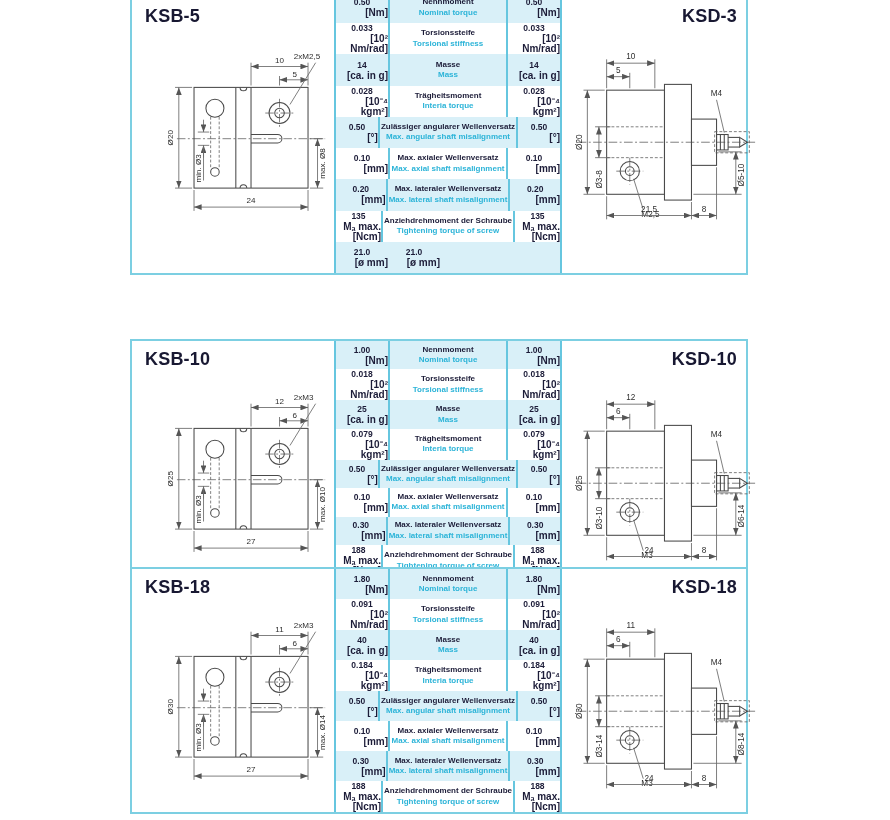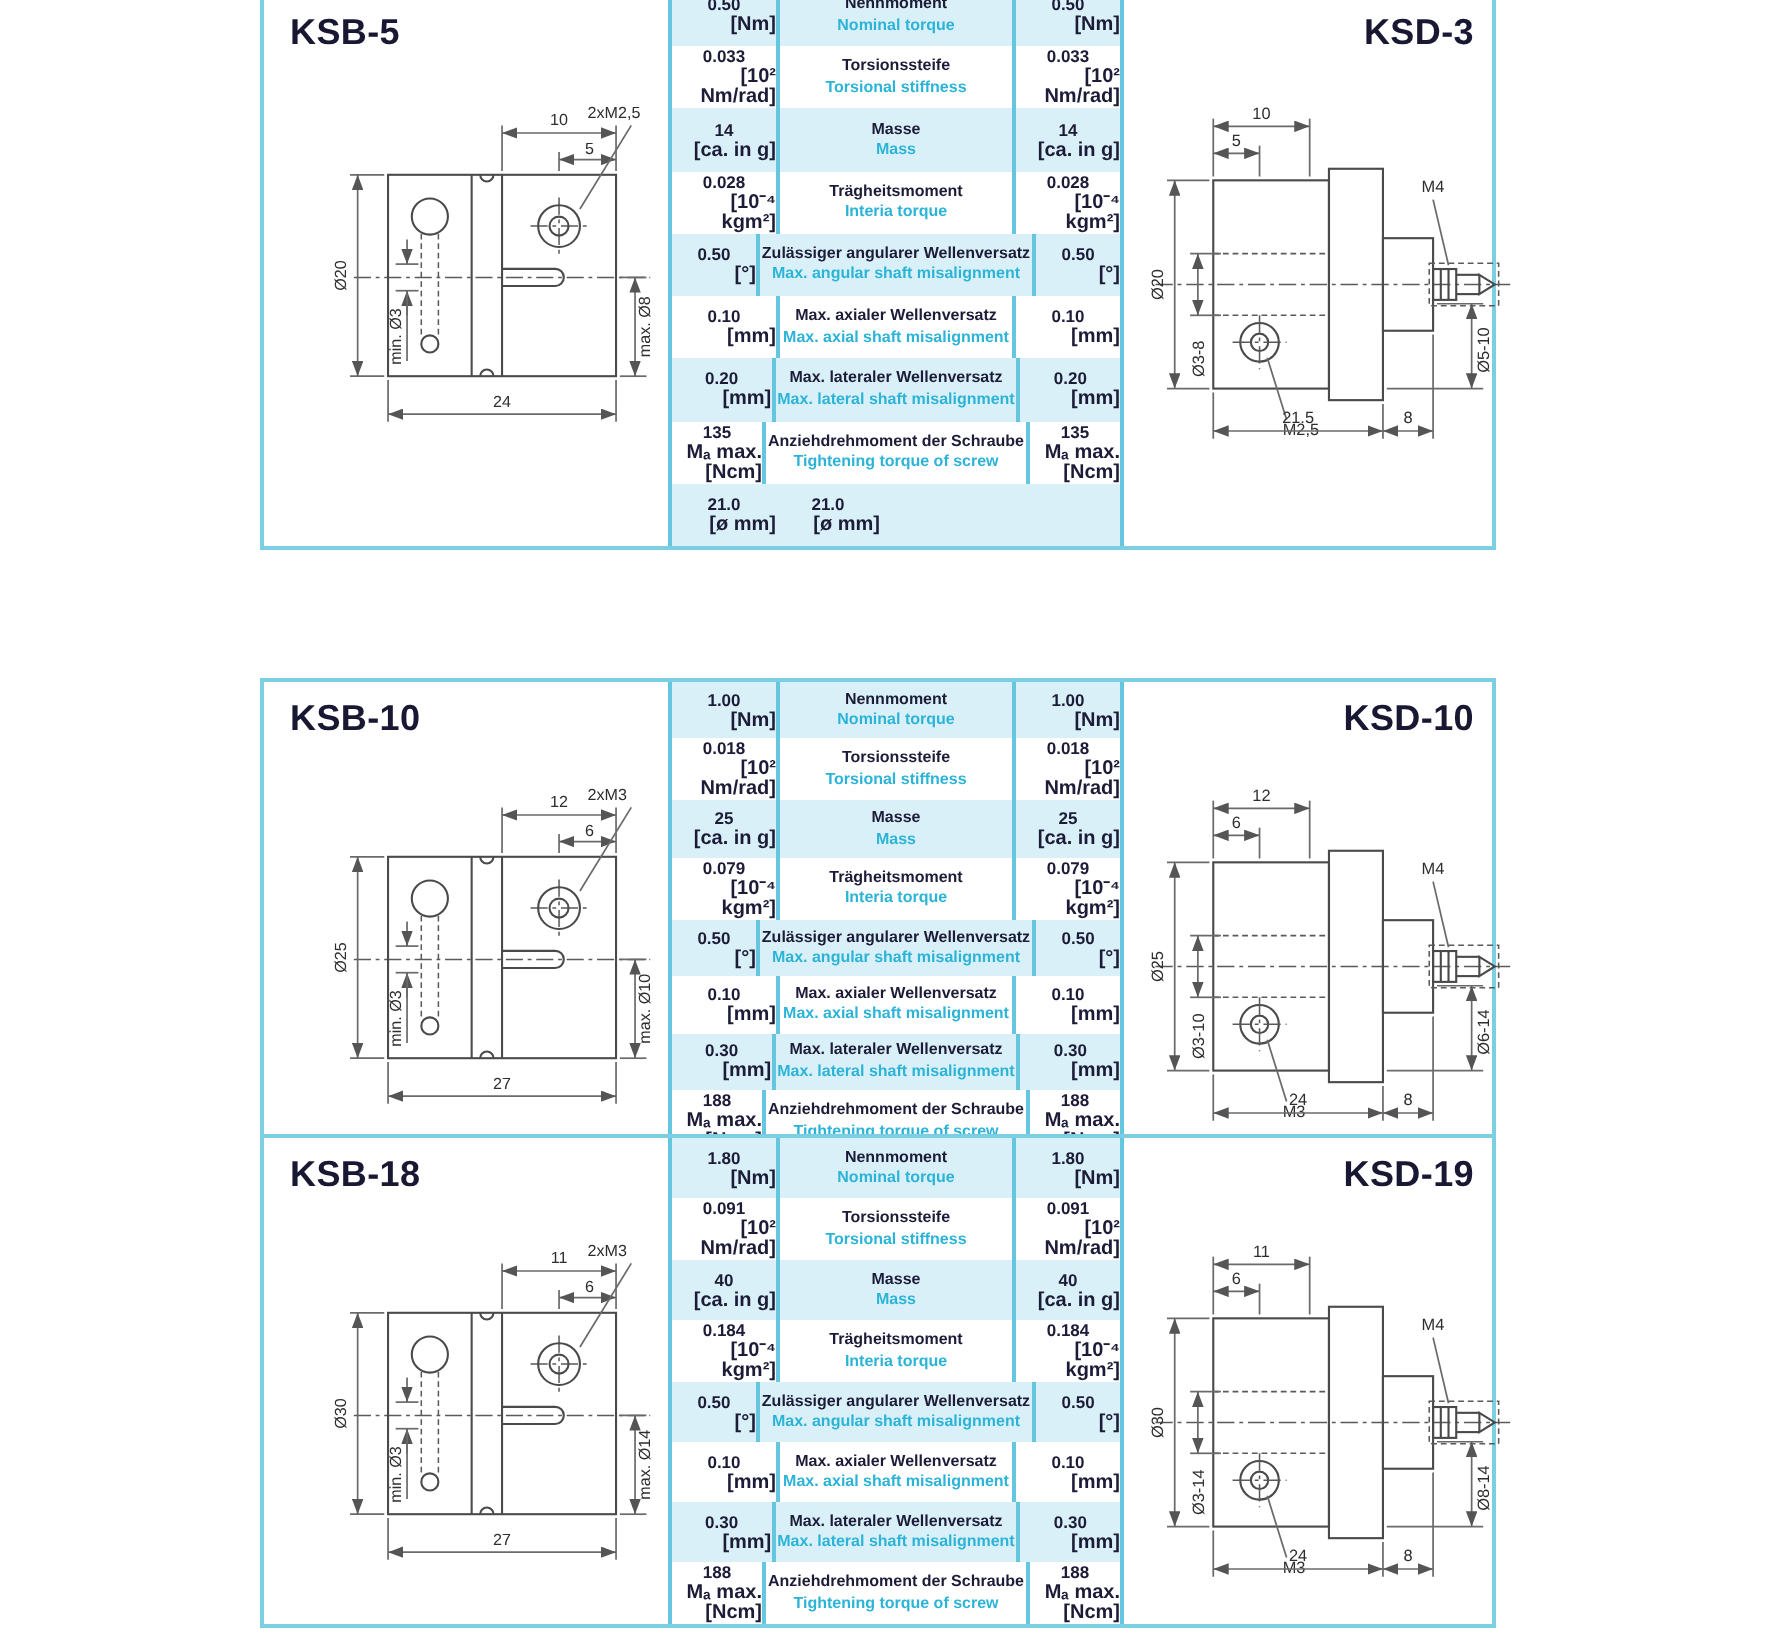--- a/index.html
+++ b/index.html
@@ -536,21 +536,21 @@
       <line x1="152" y1="136" x2="152" y2="190" class="dl"></line>
       <line x1="38" y1="186" x2="126" y2="186" class="dl" marker-start="url(#arr)" marker-end="url(#arr)"></line>
       <text x="82" y="182" text-anchor="middle">24</text>
       <line x1="126" y1="186" x2="152" y2="186" class="dl" marker-start="url(#arr)" marker-end="url(#arr)"></line>
       <text x="139" y="182" text-anchor="middle">8</text>
     </svg>
   </section>
 
   <section class="panel p2">
     <h2 class="ptitle left">KSB-18</h2>
-    <h2 class="ptitle right">KSD-19</h2>
+    <h2 class="ptitle right">KSD-18</h2>
 
     <svg class="draw ksb" viewBox="0 0 185 200">
 
       <line x1="24" y1="106" x2="180" y2="106" class="cl"></line>
       <line x1="132" y1="64" x2="132" y2="94" class="cl"></line>
       <line x1="117" y1="79" x2="147" y2="79" class="cl"></line>
 
       <rect x="42" y="52" width="120" height="106" class="bl"></rect>
       <line x1="86" y1="52" x2="86" y2="158" class="bl"></line>
       <line x1="102" y1="52" x2="102" y2="158" class="bl"></line>

